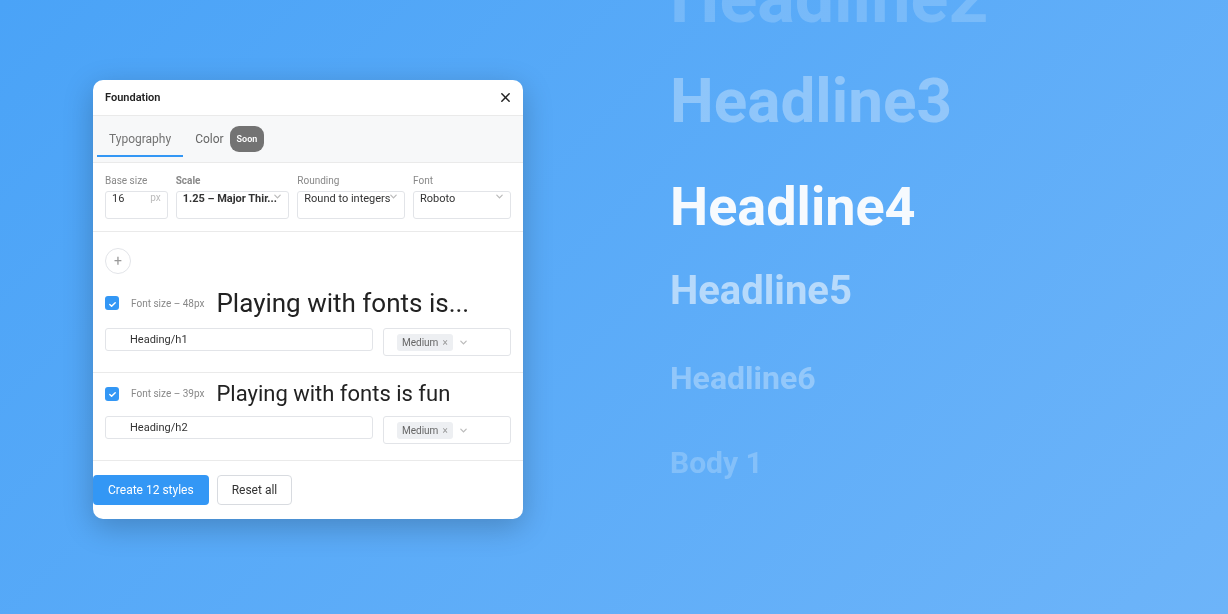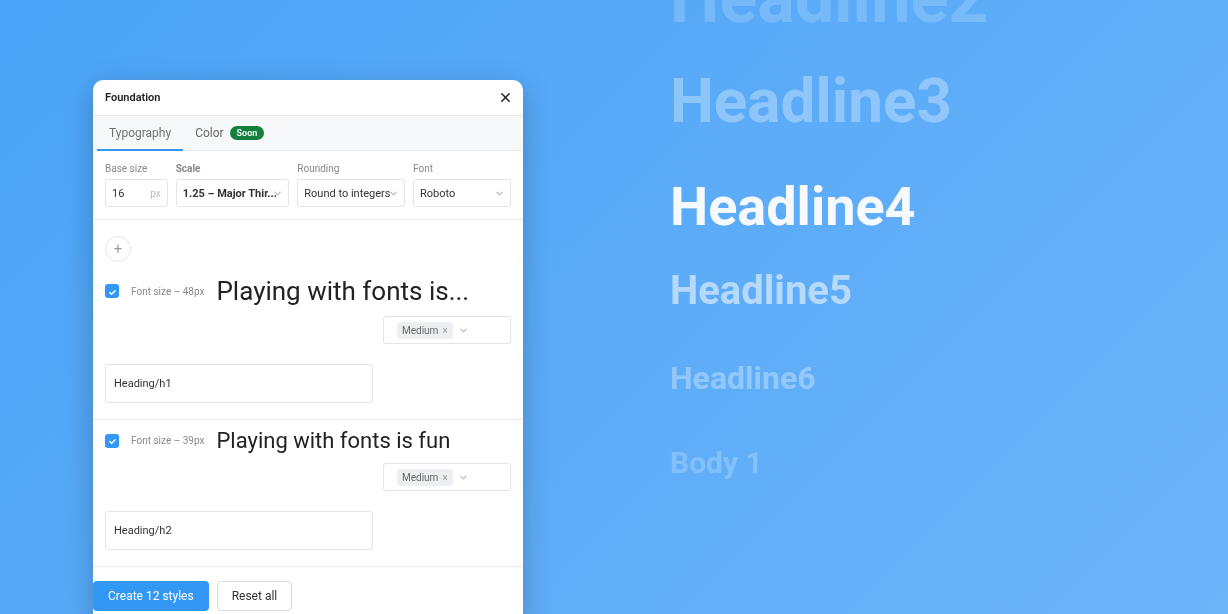--- a/index.html
+++ b/index.html
@@ -64,24 +64,24 @@
   }
   .tab.active { color: #737373; }
   .tab.active::after {
     content: "";
     position: absolute;
     left: 0; right: 0; bottom: -1px;
     height: 2px;
     background: #3397f5;
   }
   .badge {
-    background: #15803d;
+    background: #737373;
     color: #fff;
     font-size: 9px;
-    padding: 2px 7px;
+    padding: 8px 7px;
     border-radius: 9px;
     font-weight: 600;
   }
 
   .controls {
     display: flex;
     gap: 8px;
     padding: 12px;
     border-bottom: 1px solid #eaeaea;
   }
@@ -89,21 +89,20 @@
   .control-label { font-size: 10px; color: #888; }
   .ctl-base { width: 64px; }
   .ctl-scale { width: 116px; font-weight: bold; }
   .ctl-round { width: 110px; }
   .ctl-font { width: 100px; }
   .field {
     height: 28px;
     border: 1px solid #e2e4e8;
     border-radius: 3px;
     display: flex;
-    align-items: center;
     padding: 0 6px;
     font-size: 11px;
     color: #333;
     background: #fff;
     position: relative;
     overflow: hidden;
     white-space: nowrap;
     text-overflow: ellipsis;
   }
   .field .unit {
@@ -160,30 +159,29 @@
   }
   .pv-48 { font-size: 26px; }
   .pv-39 { font-size: 22px; }
 
   .style-inputs {
     display: flex;
     gap: 10px;
   }
   .name-input {
     flex: 1;
-    height: 39px;
+    height: 23px;
     border: 1px solid #e2e4e8;
     border-radius: 3px;
-    padding: 0 8px;
+    padding: 0 24px;
     font-size: 11px;
     color: #333;
     background: #fff;
     display: flex;
     align-items: center;
-    margin-top: 48px;
   }
   .weight-input {
     width: 128px;
     height: 28px;
     border: 1px solid #e2e4e8;
     border-radius: 3px;
     padding: 0 4px;
     background: #fff;
     display: flex;
     align-items: center;

